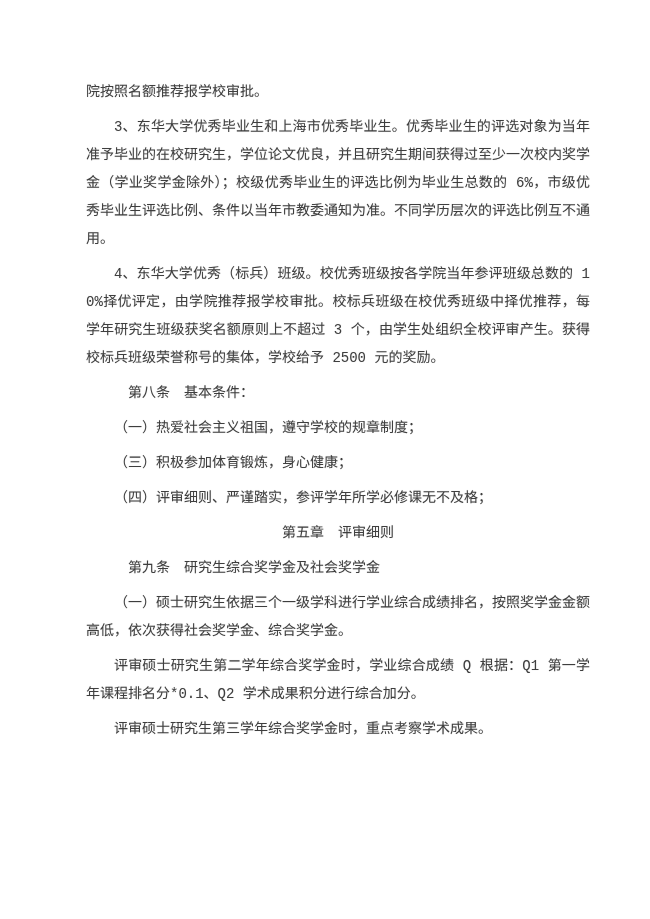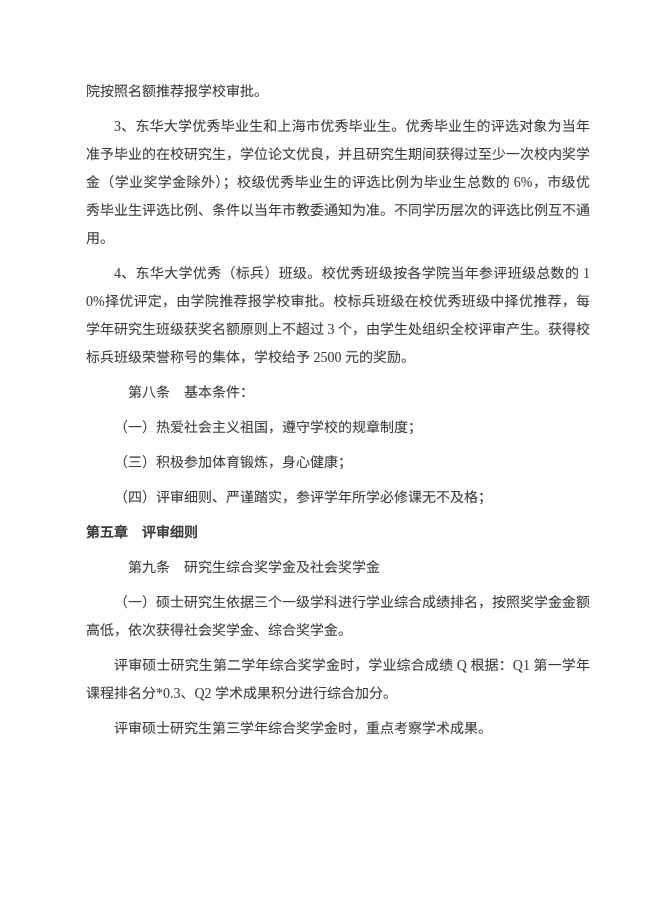--- a/index.html
+++ b/index.html
@@ -22,39 +22,39 @@
     color: #3e3e3e;
     text-shadow: 0 0 1px rgba(62,62,62,0.22); 
   }
   .para {
     margin: 0 0 7px 0;
     padding: 0;
     text-align: justify;
     word-break: break-all;
   }
   .para.plain   { text-indent: 0; }
-  .para.indent  { text-indent: 2em; }
+  .para.indent  { text-indent: 2em; font-family: Liberation Mono, monospace; }
   .para.clause  { text-indent: 3em; }
   .para.chapter {
-    text-align: left;
+    text-align: center;
     text-indent: 0;
-    font-weight: bold;
+    font-weight: normal;
   }
 </style>
 </head>
 <body>
 
 <main class="page">
   <div>
       <p class="para plain">院按照名额推荐报学校审批。</p>
       <p class="para indent">3、东华大学优秀毕业生和上海市优秀毕业生。优秀毕业生的评选对象为当年准予毕业的在校研究生，学位论文优良，并且研究生期间获得过至少一次校内奖学金（学业奖学金除外）；校级优秀毕业生的评选比例为毕业生总数的 6%，市级优秀毕业生评选比例、条件以当年市教委通知为准。不同学历层次的评选比例互不通用。</p>
       <p class="para indent">4、东华大学优秀（标兵）班级。校优秀班级按各学院当年参评班级总数的 10%择优评定，由学院推荐报学校审批。校标兵班级在校优秀班级中择优推荐，每学年研究生班级获奖名额原则上不超过 3 个，由学生处组织全校评审产生。获得校标兵班级荣誉称号的集体，学校给予 2500 元的奖励。</p>
       <p class="para clause">第八条　基本条件：</p>
       <p class="para indent">（一）热爱社会主义祖国，遵守学校的规章制度；</p>
       <p class="para indent">（三）积极参加体育锻炼，身心健康；</p>
       <p class="para indent">（四）评审细则、严谨踏实，参评学年所学必修课无不及格；</p>
       <p class="para chapter">第五章　评审细则</p>
       <p class="para clause">第九条　研究生综合奖学金及社会奖学金</p>
       <p class="para indent">（一）硕士研究生依据三个一级学科进行学业综合成绩排名，按照奖学金金额高低，依次获得社会奖学金、综合奖学金。</p>
-      <p class="para indent">评审硕士研究生第二学年综合奖学金时，学业综合成绩 Q 根据：Q1 第一学年课程排名分*0.3、Q2 学术成果积分进行综合加分。</p>
+      <p class="para indent">评审硕士研究生第二学年综合奖学金时，学业综合成绩 Q 根据：Q1 第一学年课程排名分*0.1、Q2 学术成果积分进行综合加分。</p>
       <p class="para indent">评审硕士研究生第三学年综合奖学金时，重点考察学术成果。</p>
     </div>
 </main>
 
 </body></html>

